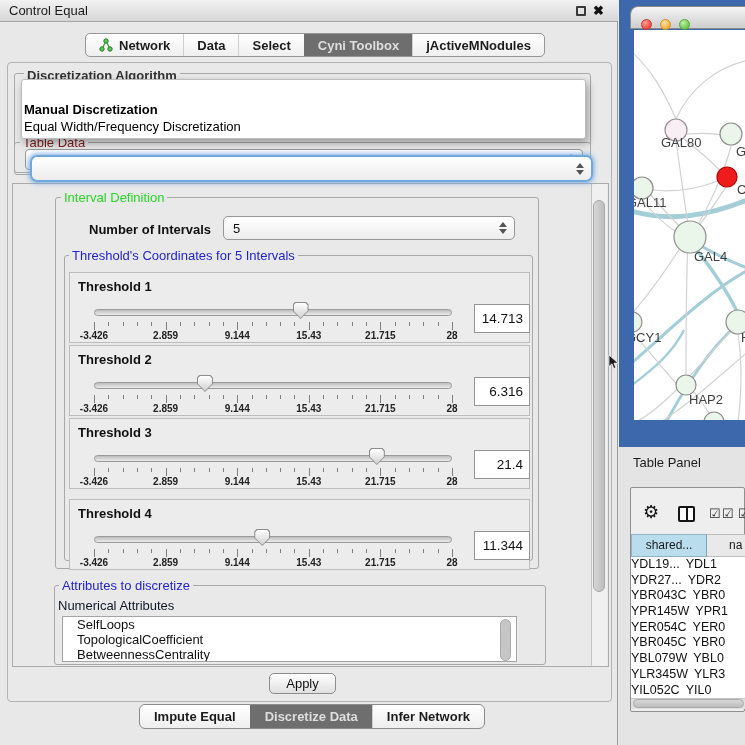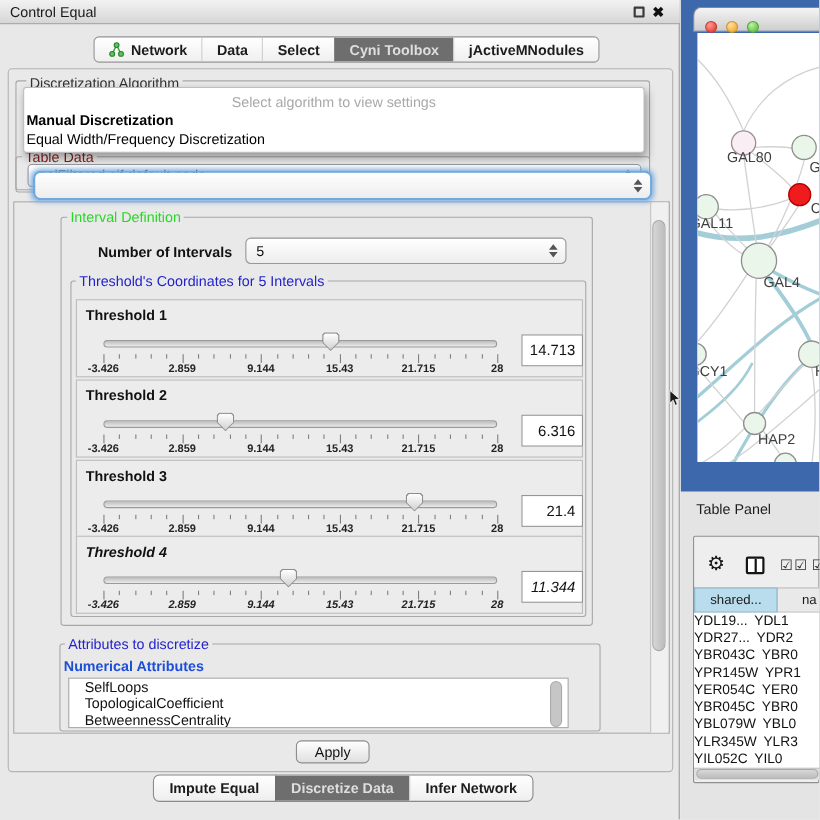--- a/index.html
+++ b/index.html
@@ -147,31 +147,30 @@
         <span>Cyni Toolbox</span>
       </div>
       <div class="ttab">
         <span>jActiveMNodules</span>
       </div>
     </div>
 
   <div id="outer-panel">
 
     <div class="group" style="left:6px;top:10px;width:577px;height:100px">
-      <span class="gtitle" style="left:9px;top:-6px;font-weight:normal;color:#333">Discretization Algorithm</span>
+      <span class="gtitle" style="left:9px;top:-6px;font-weight:bold;color:#333">Discretization Algorithm</span>
     </div>
     <div class="combo" id="algo-combo">
       <span class="spn">
           <b></b>
           <i></i>
         </span>
     </div>
 
     <div id="algo-popup" style="top:16px">
-      <div id="algo-prompt">Select algorithm to view settings</div>
       <div id="algo-opt1">Manual Discretization</div>
       <div id="algo-opt2">Equal Width/Frequency Discretization</div>
     </div>
 
     <div class="group" style="left:6px;top:79px;width:577px;height:33px">
       <span class="gtitle" style="left:5px;top:-8px;color:#7f1d1d">Table Data</span>
     </div>
     <div class="combo" style="left:17px;top:86px;width:558px;height:21px">
       <span class="ctext">galFiltered.sif default node</span>
       <span class="spn">
@@ -314,21 +313,21 @@
               <div class="tick minor" style="left: 367.68px;"></div>
               <div class="tick major" style="left: 382px;"></div>
               <div class="ticklabel" style="left: 24px;">-3.426</div>
               <div class="ticklabel" style="left: 95.6px;">2.859</div>
               <div class="ticklabel" style="left: 167.2px;">9.144</div>
               <div class="ticklabel" style="left: 238.8px;">15.43</div>
               <div class="ticklabel" style="left: 310.4px;">21.715</div>
               <div class="ticklabel" style="left: 382px;">28</div>
               <div class="thval">21.4</div>
             </div>
-            <div class="thrrow" style="left: 4px; top: 231px; font-style: italic;">
+            <div class="thrrow" style="left: 4px; top: 243px;">
               <div class="thrlabel">Threshold 4</div>
               <div class="sl-track"></div>
               <div class="sl-thumb" style="left: 184.26px;">
                 <div class="t1"></div>
                 <div class="t2"></div>
               </div>
               <div class="tick major" style="left: 24px;"></div>
               <div class="tick minor" style="left: 38.32px;"></div>
               <div class="tick minor" style="left: 52.64px;"></div>
               <div class="tick minor" style="left: 66.96px;"></div>
@@ -362,21 +361,21 @@
               <div class="ticklabel" style="left: 382px;">28</div>
               <div class="thval">11.344</div>
             </div>
           </div>
       </div>
     </div>
 
     <div class="group" style="left:41px;top:401px;width:492px;height:80px">
       <span class="gtitle t-blue" style="left:4px;top:-8px">Attributes to discretize</span>
     </div>
-    <span class="abs" style="left:45px;top:414px;font-size:13px;font-weight:bold;color:#1d4ed8">Numerical Attributes</span>
+    <span class="abs" style="left:45px;top:414px;font-size:13px;font-weight:normal;color:#0f172a">Numerical Attributes</span>
   </div>
 
   <div id="attr-list">
       <div class="attr-item">SelfLoops</div>
       <div class="attr-item">TopologicalCoefficient</div>
       <div class="attr-item">BetweennessCentrality</div>
     </div>
   <div id="attr-scroll" style="left:500px;top:619px;position:absolute"></div>
 
   <div id="v-scrollbar"></div>

